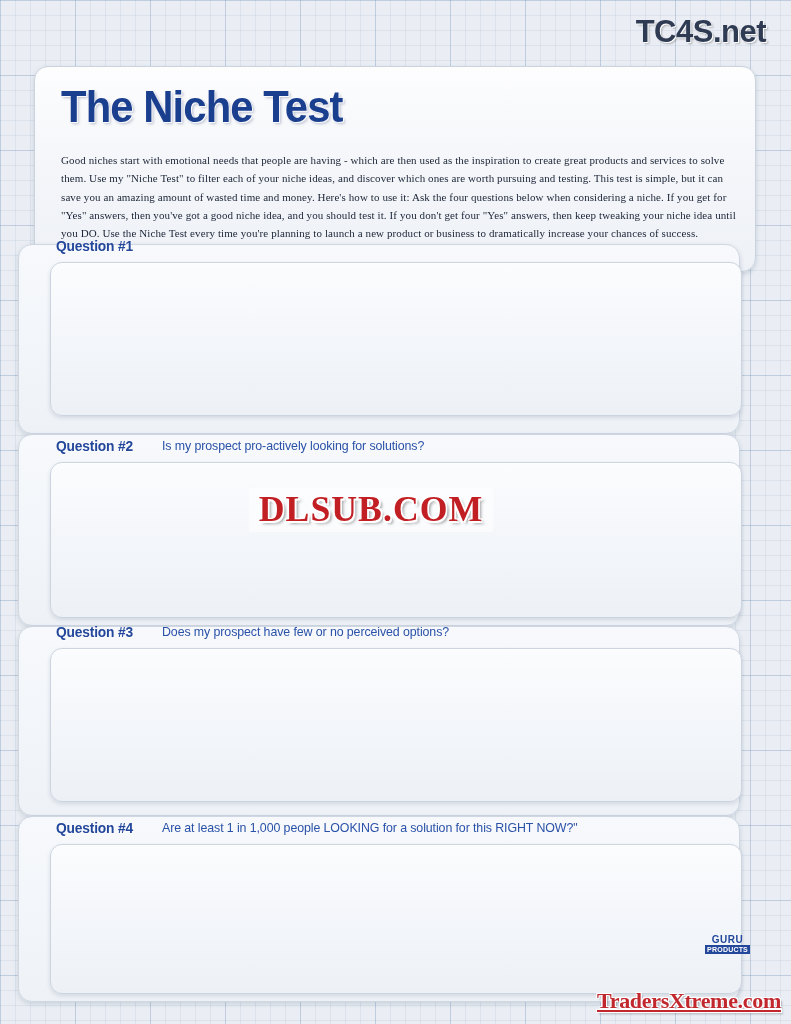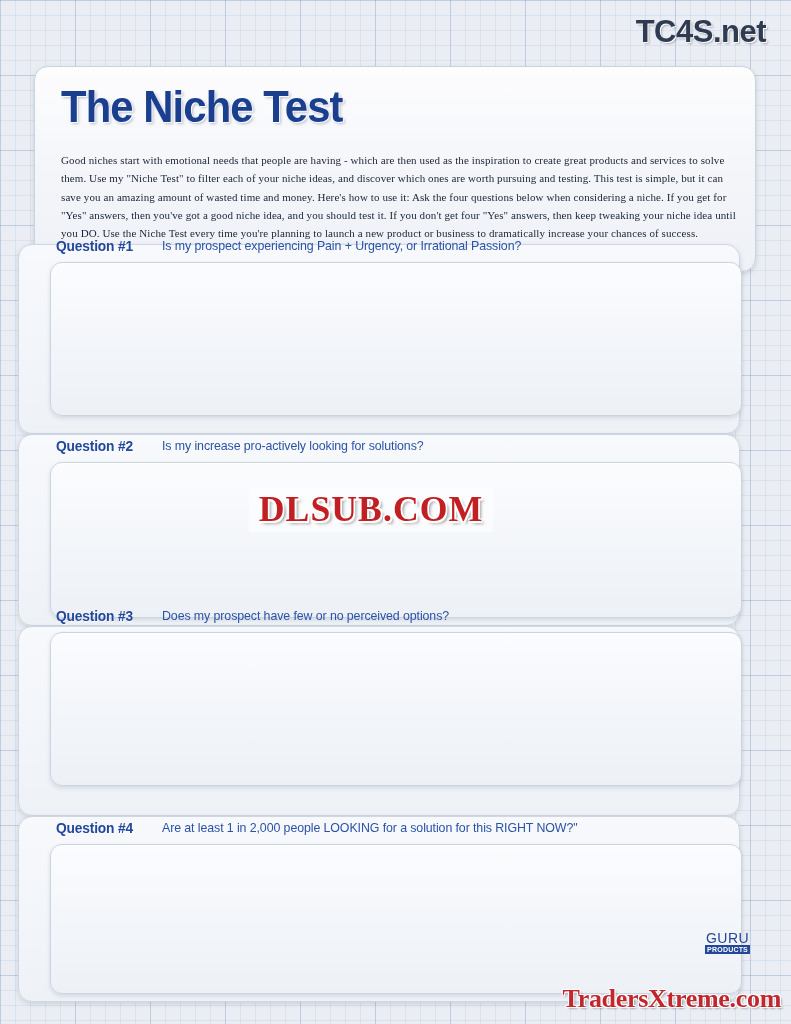--- a/index.html
+++ b/index.html
@@ -181,51 +181,52 @@
   .guru-logo {
     position: absolute;
     right: 24px;
     bottom: 58px;
     text-align: center;
     line-height: 1;
   }
   .guru-logo .g1 {
     display: block;
     font-family: "Liberation Sans", sans-serif;
-    font-weight: normal;
-    font-size: 14px;
+    font-weight: bold;
+    font-size: 10px;
     color: #23479b;
     letter-spacing: 0.5px;
     text-align: center;
   }
   .guru-logo .g2 {
     display: block;
     font-family: "Liberation Sans", sans-serif;
     font-weight: bold;
     font-size: 7px;
     color: #ffffff;
     background: #23479b;
     letter-spacing: 0.2px;
     padding: 1px 2px;
   }
   .footer-brand {
     position: absolute;
     right: 10px;
     bottom: 10px;
     font-family: "Liberation Serif", serif;
     font-weight: bold;
-    font-size: 26px;
+    font-size: 22px;
     color: #c1272d;
     letter-spacing: -0.3px;
     text-shadow:
       -1px -1px 0 #ffffff,
       1px -1px 0 #ffffff,
       -1px 1px 0 #ffffff,
       1px 1px 0 #ffffff,
       2px 2px 2px rgba(0,0,0,0.28);
+    text-decoration: underline;
   }
 </style>
 </head>
 <body>
 
 <div class="page">
 
   <div class="bg-emblem">
     <svg viewBox="0 0 560 620" xmlns="http://www.w3.org/2000/svg">
       <g fill="none" stroke="#b8c6da" stroke-width="3" opacity="0.75">
@@ -252,48 +253,47 @@
 
     <div class="card header-card">
       <div class="title">The Niche Test</div>
       <div class="intro">Good niches start with emotional needs that people are having - which are then used as the inspiration to create great products and services to solve them. Use my "Niche Test" to filter each of your niche ideas, and discover which ones are worth pursuing and testing. This test is simple, but it can save you an amazing amount of wasted time and money. Here's how to use it: Ask the four questions below when considering a niche. If you get for "Yes" answers, then you've got a good niche idea, and you should test it. If you don't get four "Yes" answers, then keep tweaking your niche idea until you DO. Use the Niche Test every time you're planning to launch a new product or business to dramatically increase your chances of success.</div>
     </div>
 
     <div class="q-shell" style="top:232px; height:188px;"></div>
     <div class="q-block" style="top:222px; height:136px;">
       <div class="q-header">
         <span class="q-label">Question #1</span>
-        <span class="q-text">Is my prospect experiencing Pain + Urgency, or Irrational Passion?</span>
       </div>
       <div class="q-box" style="top:28px; height:152px;"></div>
     </div>
 
     <div class="q-shell" style="top:422px; height:190px;"></div>
     <div class="q-block" style="top:422px; height:220px;">
       <div class="q-header">
         <span class="q-label">Question #2</span>
-        <span class="q-text">Is my increase pro-actively looking for solutions?</span>
+        <span class="q-text">Is my prospect pro-actively looking for solutions?</span>
       </div>
       <div class="q-box" style="top:28px; height:154px;"></div>
     </div>
 
     <div class="q-shell" style="top:614px; height:188px;"></div>
-    <div class="q-block" style="top:592px; height:215px;">
+    <div class="q-block" style="top:608px; height:215px;">
       <div class="q-header">
         <span class="q-label">Question #3</span>
         <span class="q-text">Does my prospect have few or no perceived options?</span>
       </div>
       <div class="q-box" style="top:28px; height:152px;"></div>
     </div>
 
     <div class="q-shell" style="top:804px; height:184px;"></div>
     <div class="q-block" style="top:804px; height:184px;text-align:center;">
       <div class="q-header">
         <span class="q-label">Question #4</span>
-        <span class="q-text">Are at least 1 in 2,000 people LOOKING for a solution for this RIGHT NOW?"</span>
+        <span class="q-text">Are at least 1 in 1,000 people LOOKING for a solution for this RIGHT NOW?"</span>
       </div>
       <div class="q-box" style="top:28px; height:148px;"></div>
     </div>
 
     <div class="guru-logo">
       <span class="g1">GURU</span>
       <span class="g2">PRODUCTS</span>
     </div>
 
   </div>

